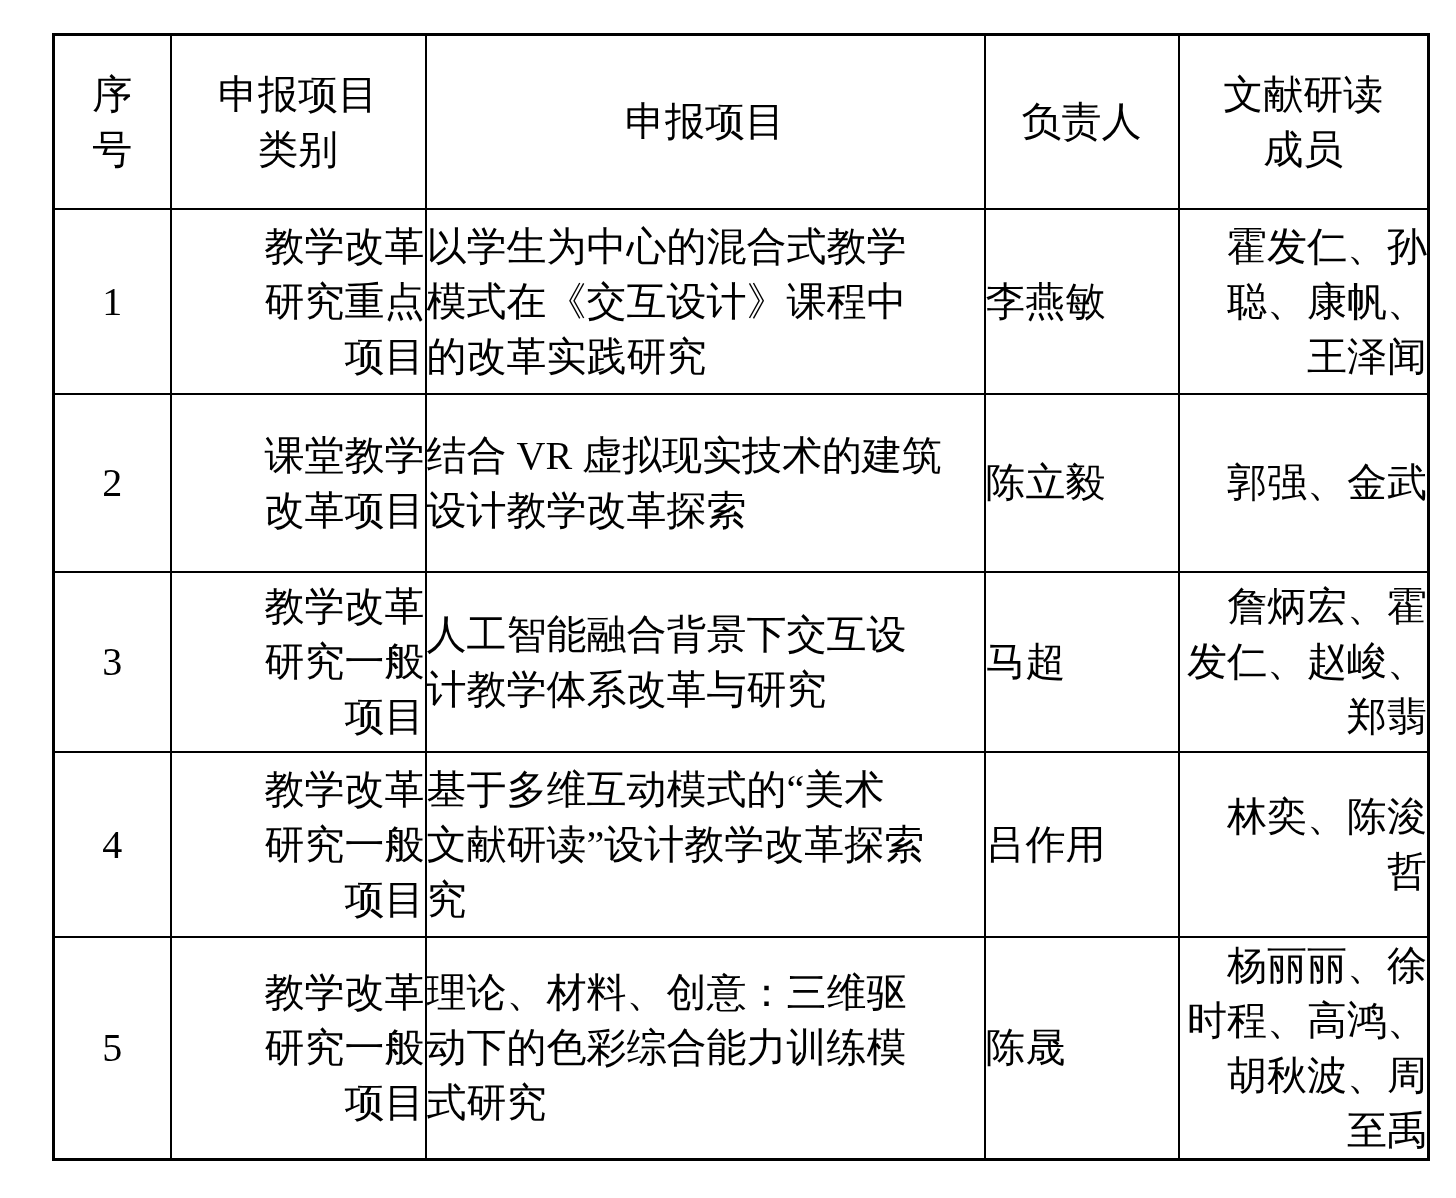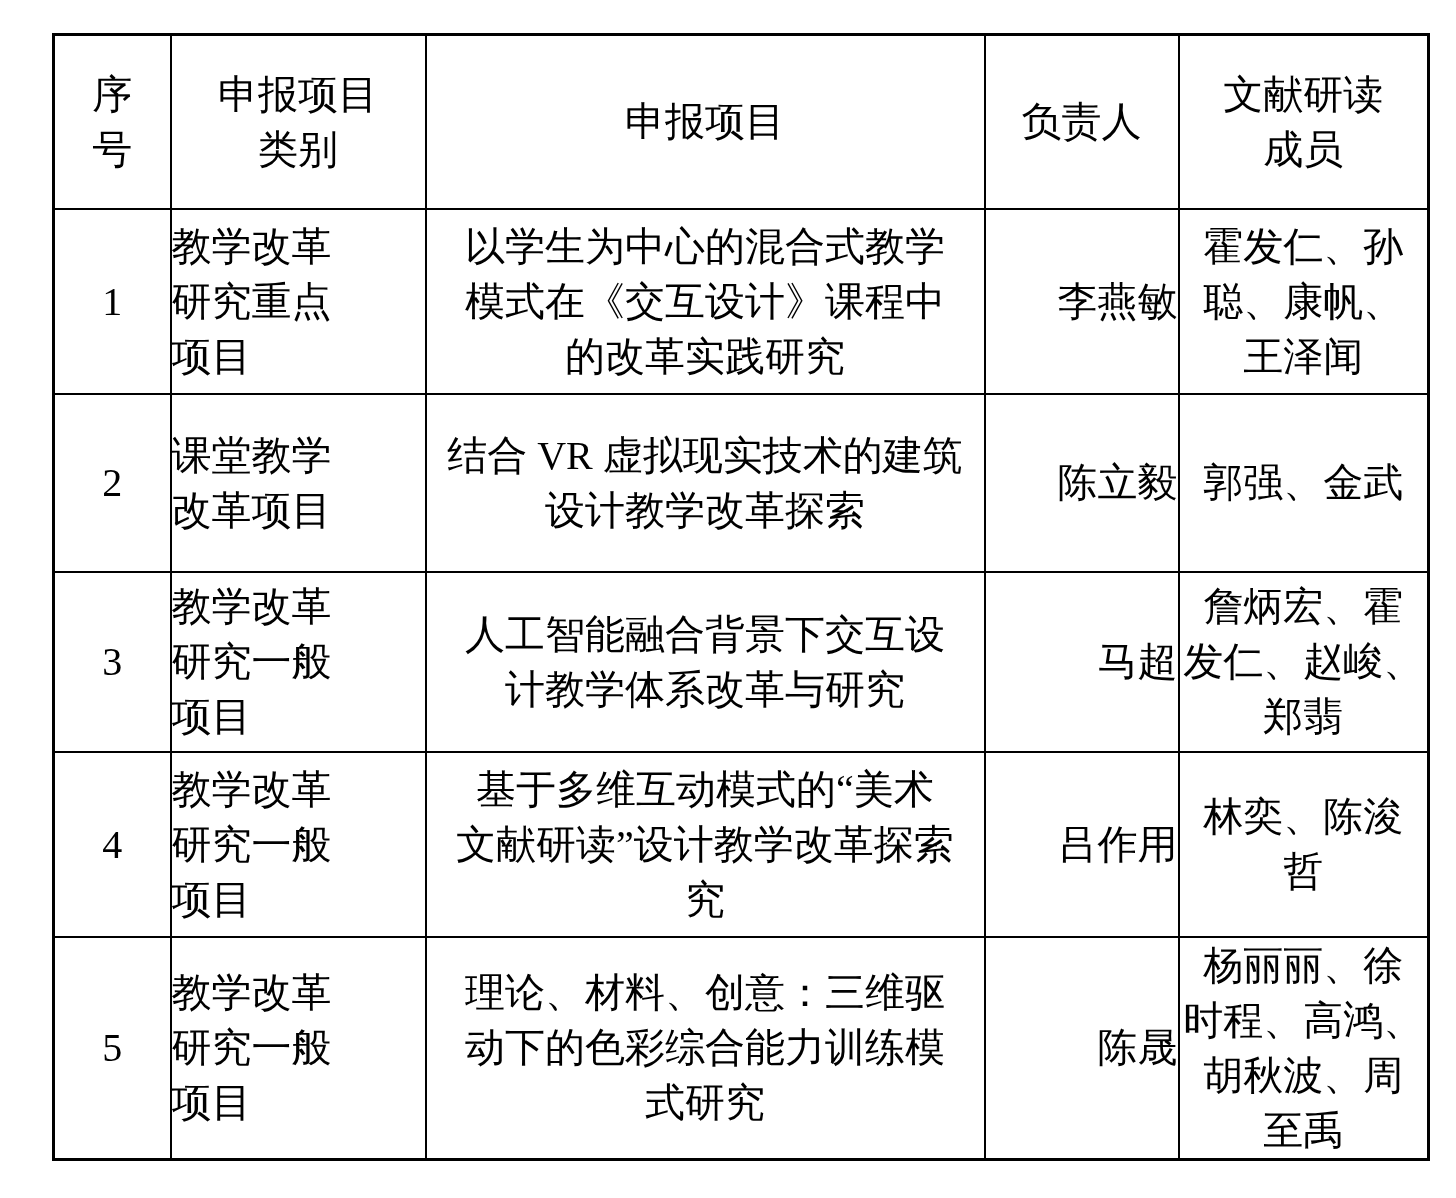--- a/index.html
+++ b/index.html
@@ -41,24 +41,24 @@
   }
   .col-no       { width: 117px; }
   .col-category { width: 255px; }
   .col-title    { width: 559px; }
   .col-leader   { width: 194px; }
   .col-members  { width: 250px; }
 
   th.h-cell { text-align: center; }
 
   td.cell-no       { text-align: center; }
-  td.cell-category { text-align: left; }
-  td.cell-title    { text-align: center; padding: 4px 12px; }
-  td.cell-leader   { text-align: right; }
-  td.cell-members  { text-align: center; padding: 2px 16px; }
+  td.cell-category { text-align: right; }
+  td.cell-title    { text-align: left; padding: 4px 12px; }
+  td.cell-leader   { text-align: left; }
+  td.cell-members  { text-align: right; padding: 2px 16px; }
 
   tr.r-header { height: 174px; }
   tr.r-1 { height: 185px; }
   tr.r-2 { height: 178px; }
   tr.r-3 { height: 180px; }
   tr.r-4 { height: 185px; }
   tr.r-5 { height: 218px; }
 </style>
 </head>
 <body>

